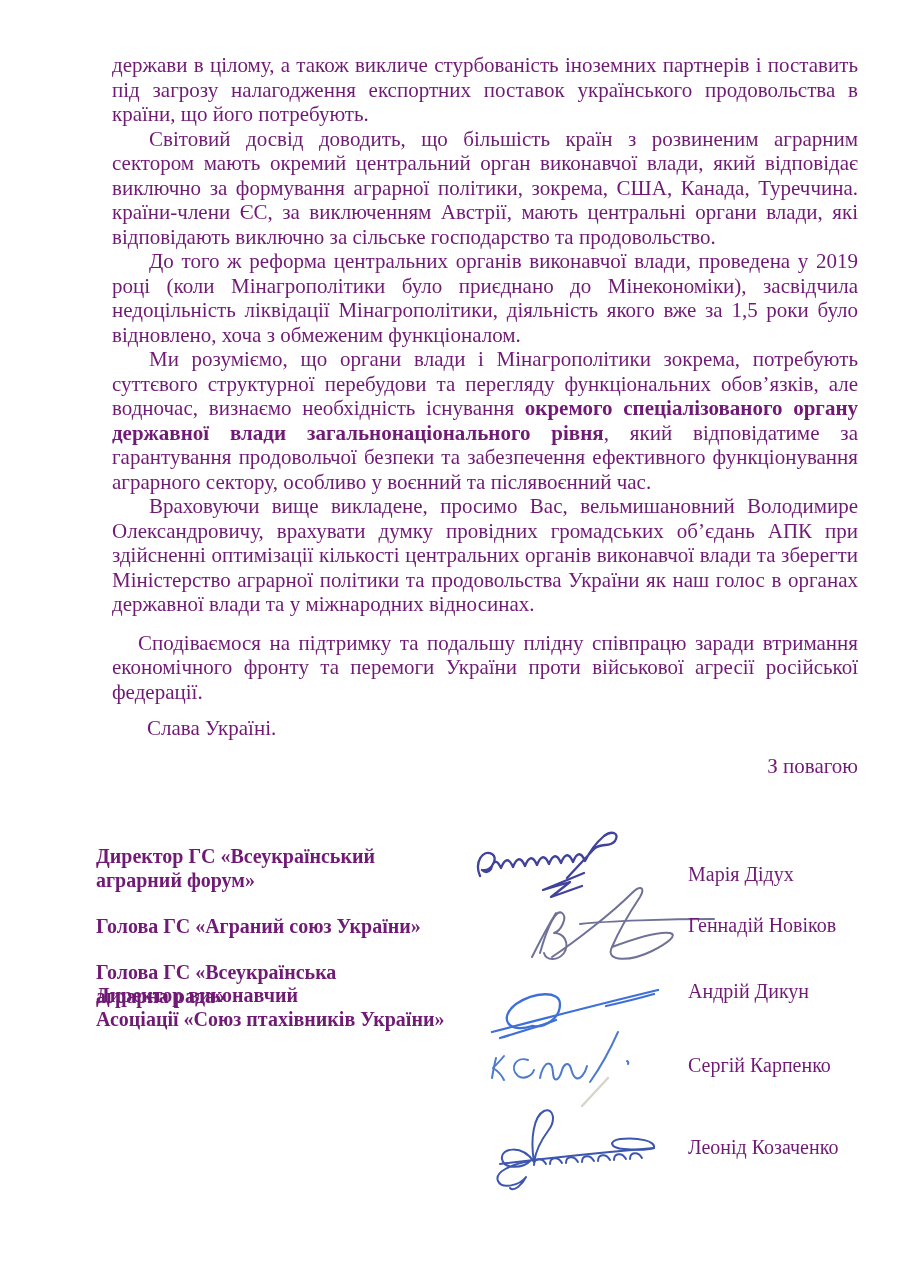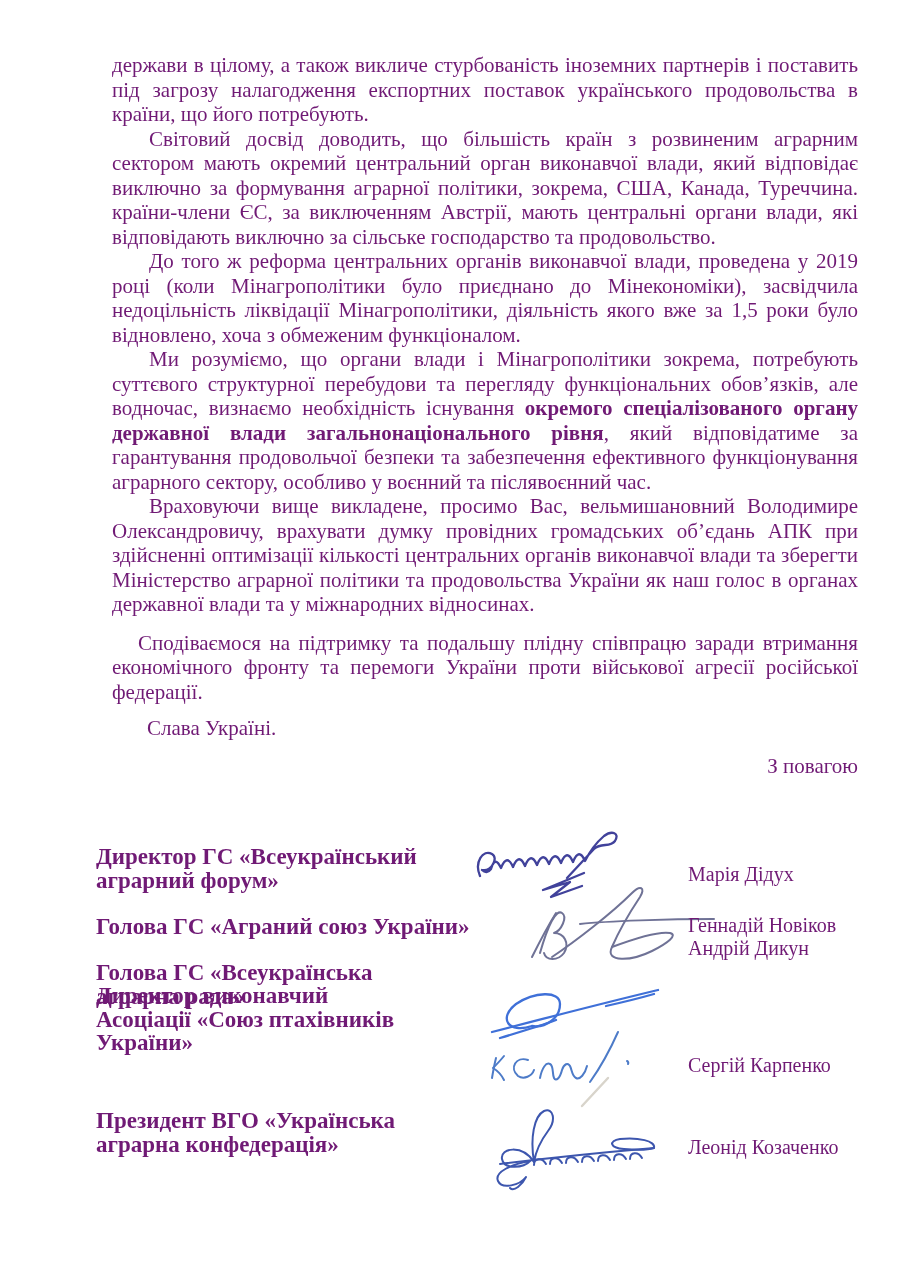--- a/index.html
+++ b/index.html
@@ -13,21 +13,21 @@
     font-size:21px; line-height:24.5px; text-align:justify;
   }
   .body-text p { margin:0; text-indent:37px; }
   .body-text p.no-indent { text-indent:0; }
   .body-text p.small-indent { text-indent:26px; margin-top:14px; }
   .body-text .slava   { margin:12px 0 2px 35px; text-indent:0; text-align:left; }
   .body-text .closing { margin:13px 0 0 35px; text-indent:0; text-align:right; }
   .bold { font-weight:bold; }
   .sig-title {
     position:absolute; left:96px; width:400px;
-    font-weight:bold; font-size:23px; line-height:23.5px; text-align:left;
+    font-weight:bold; font-size:20px; line-height:23.5px; text-align:left;
   }
   .sig-name {
     position:absolute; left:688px; width:210px;
     font-weight:normal; font-size:20px; line-height:23px; white-space:nowrap;
   }
   .sig-svg { position:absolute; }
 </style>
 </head>
 <body>
 
@@ -78,43 +78,39 @@
     <span>аграрна рада»</span>
   </div>
   <svg class="sig-svg" style="left:488px; top:982px" width="175" height="60" viewBox="0 0 175 60">
     <g fill="none" stroke-width="2.3" stroke-linecap="round" stroke-linejoin="round" stroke="#3f70d8">
       <path d="M44,44 C20,52 10,36 28,22 C46,10 72,8 72,22 C72,36 58,46 44,44"></path>
       <path d="M4,50 C50,38 120,20 170,8"></path>
       <path d="M12,56 C32,50 52,44 68,38"></path>
       <path d="M118,24 C136,20 152,16 166,12"></path>
     </g>
   </svg>
-  <div class="sig-name" style="top:937px">Андрій Дикун</div>
+  <div class="sig-name" style="top:980px">Андрій Дикун</div>
 
   <div class="sig-title" style="top:984px">
     <span>Директор виконавчий</span><br>
     <span>Асоціації «Союз птахівників України»</span>
   </div>
   <svg class="sig-svg" style="left:488px; top:1028px" width="150" height="80" viewBox="0 0 150 80">
     <path d="M120,50 L94,78" fill="none" stroke="#d8d4cb" stroke-width="2.4" stroke-linecap="round"></path>
     <g fill="none" stroke-width="2" stroke-linecap="round" stroke-linejoin="round" stroke="#4d7bc8">
       <path d="M8,30 C6,38 5,44 4,50"></path>
       <path d="M16,28 C12,33 8,37 5,40 C10,43 14,48 16,52"></path>
       <path d="M40,32 C28,28 21,40 30,48 C36,52 44,48 46,42"></path>
       <path d="M52,50 C54,40 58,34 62,36 C66,38 64,46 66,50 C68,54 72,50 74,42 C76,36 80,34 82,38 C84,42 84,48 88,50 C92,52 97,46 99,38"></path>
       <path d="M130,4 C122,22 112,40 102,54"></path>
       <path d="M139,33 q2,1 1,3"></path>
     </g>
   </svg>
   <div class="sig-name" style="top:1054px">Сергій Карпенко</div>
 
-  <div class="sig-title" style="top:1109px">
-    <span>Президент ВГО «Українська</span><br>
-    <span>аграрна конфедерація»</span>
-  </div>
   <svg class="sig-svg" style="left:488px; top:1104px" width="180" height="88" viewBox="0 0 180 88">
     <g fill="none" stroke-width="2" stroke-linecap="round" stroke-linejoin="round" stroke="#3d56ae">
       <path d="M46,58 C42,34 46,12 56,7 C66,3 68,17 60,27 C54,35 48,46 46,58
                C34,40 12,44 14,55 C16,66 36,64 42,57 C24,60 6,68 10,77 C14,86 32,81 38,73
                C34,81 26,88 22,84"></path>
       <path d="M12,60 C60,54 120,48 166,44"></path>
       <path d="M166,44 C168,37 150,33 132,35 C120,37 122,44 136,45 C148,46 160,46 166,44"></path>
       <path d="M154,54 c-4,-7 -12,-6 -12,1 M138,55 c-4,-7 -12,-6 -12,1 M122,56 c-4,-7 -12,-6 -12,1
                M106,57 c-4,-7 -12,-6 -12,1 M90,58 c-4,-7 -12,-6 -12,1 M74,59 c-4,-7 -12,-6 -12,1
                M58,60 c-4,-7 -12,-6 -12,1"></path>

